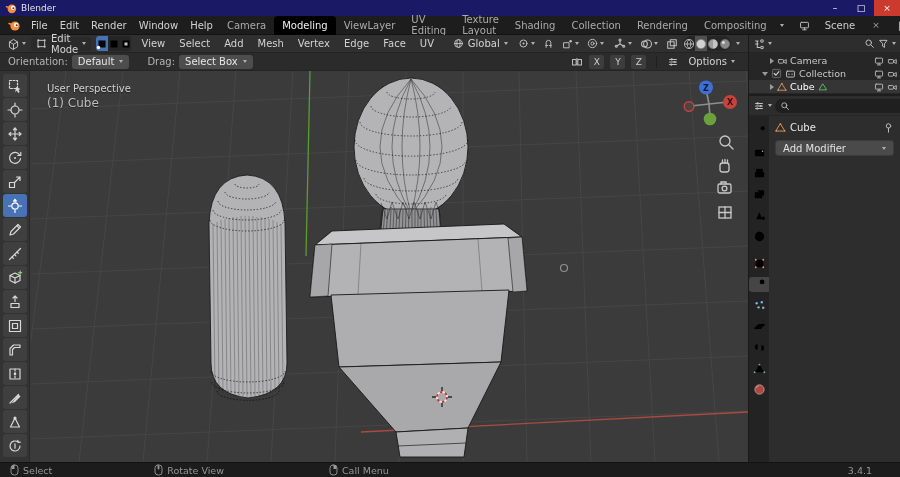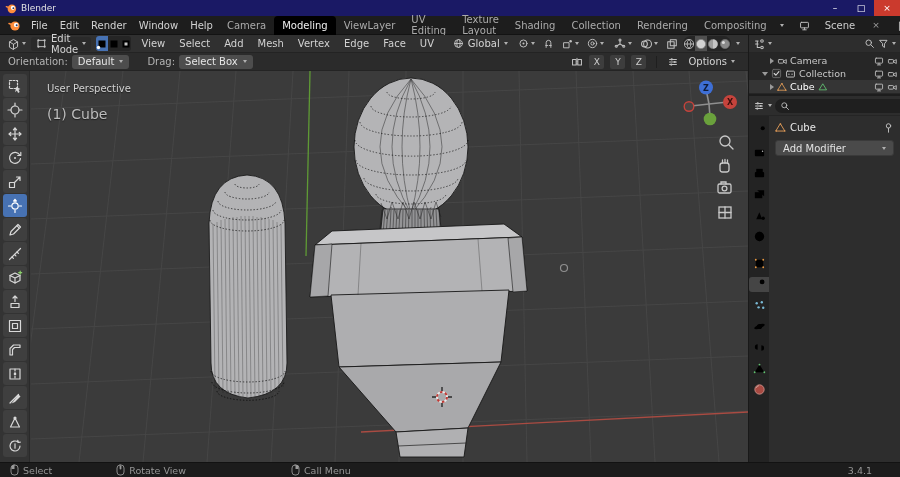--- a/index.html
+++ b/index.html
@@ -47,21 +47,21 @@
   .vsep{width:1px;height:12px;background:#1f1f1f;margin:0 6px}
 
   
   .viewport{position:absolute;left:0;top:71px;width:748px;height:391px;background:#3b3b3b;overflow:hidden}
   .vp-canvas{position:absolute;left:31px;top:0}
   .toolstrip{position:absolute;left:0;top:0;bottom:0;width:30px;background:#333333;border-right:1px solid #2a2a2a;display:flex;flex-direction:column;align-items:center;padding-top:3px;gap:1px}
   .tool{width:24px;height:23px;border-radius:3px;background:#3f3f3f;display:flex;align-items:center;justify-content:center;color:#d8d8d8}
   .tool.on{background:#4772b3;color:#fff}
   .tool svg{stroke:currentColor;fill:none;stroke-width:1.2;stroke-linecap:round;stroke-linejoin:round}
   .vp-overlay{position:absolute;left:47px;top:12px;color:#d2d2d2;font-size:10px;text-shadow:0 1px 1px rgba(0,0,0,.5)}
-  .vp-overlay .l2{color:#bdbdbd;font-size:14px;margin-top:12px}
+  .vp-overlay .l2{color:#bdbdbd;font-size:12px;margin-top:2px}
 
   
   .rpanel{position:absolute;left:748px;top:35px;width:152px;height:427px;background:#2d2d2d;border-left:1px solid #191919;display:flex;flex-direction:column}
   .out-head{height:18px;background:#2d2d2d;display:flex;align-items:center;padding:0 4px;gap:3px;border-bottom:1px solid #252525}
   .out-body{background:#262626;padding:1px 0}
   .orow{height:13px;display:flex;align-items:center;gap:3px;padding-right:3px;color:#c8c8c8;font-size:9.5px}
   .orow .nm{white-space:nowrap}
   .tri-r{width:0;height:0;border-top:3px solid transparent;border-bottom:3px solid transparent;border-left:4px solid #9a9a9a}
   .tri-d{width:0;height:0;border-left:3px solid transparent;border-right:3px solid transparent;border-top:4px solid #9a9a9a}
   .rdiv{height:2px;background:#1d1d1d}
@@ -887,21 +887,21 @@
   <div class="statusbar">
     <div class="sb-item" style="margin-left:10px">
       <span class="ic">
         <svg width="9" height="12" viewBox="0 0 9 12">
             <rect x="1" y="1" width="7" height="10" rx="3" stroke="#8a8a8a" stroke-width="1" fill="none"></rect>
             <path d="M1.5 2.5a3 3 0 0 1 3-1.4V5H1.5z" fill="#9a9a9a" stroke="none"></path>
           </svg>
       </span>
       <span>Select</span>
     </div>
-    <div class="sb-item" style="margin-left:64px">
+    <div class="sb-item" style="margin-left:102px">
       <span class="ic">
         <svg width="9" height="12" viewBox="0 0 9 12">
             <rect x="1" y="1" width="7" height="10" rx="3" stroke="#8a8a8a" stroke-width="1" fill="none"></rect>
             <rect x="3.6" y="1.5" width="1.8" height="4" rx=".9" fill="#9a9a9a" stroke="none"></rect>
           </svg>
       </span>
       <span>Rotate View</span>
     </div>
     <div class="sb-item" style="margin-left:105px">
       <span class="ic">

